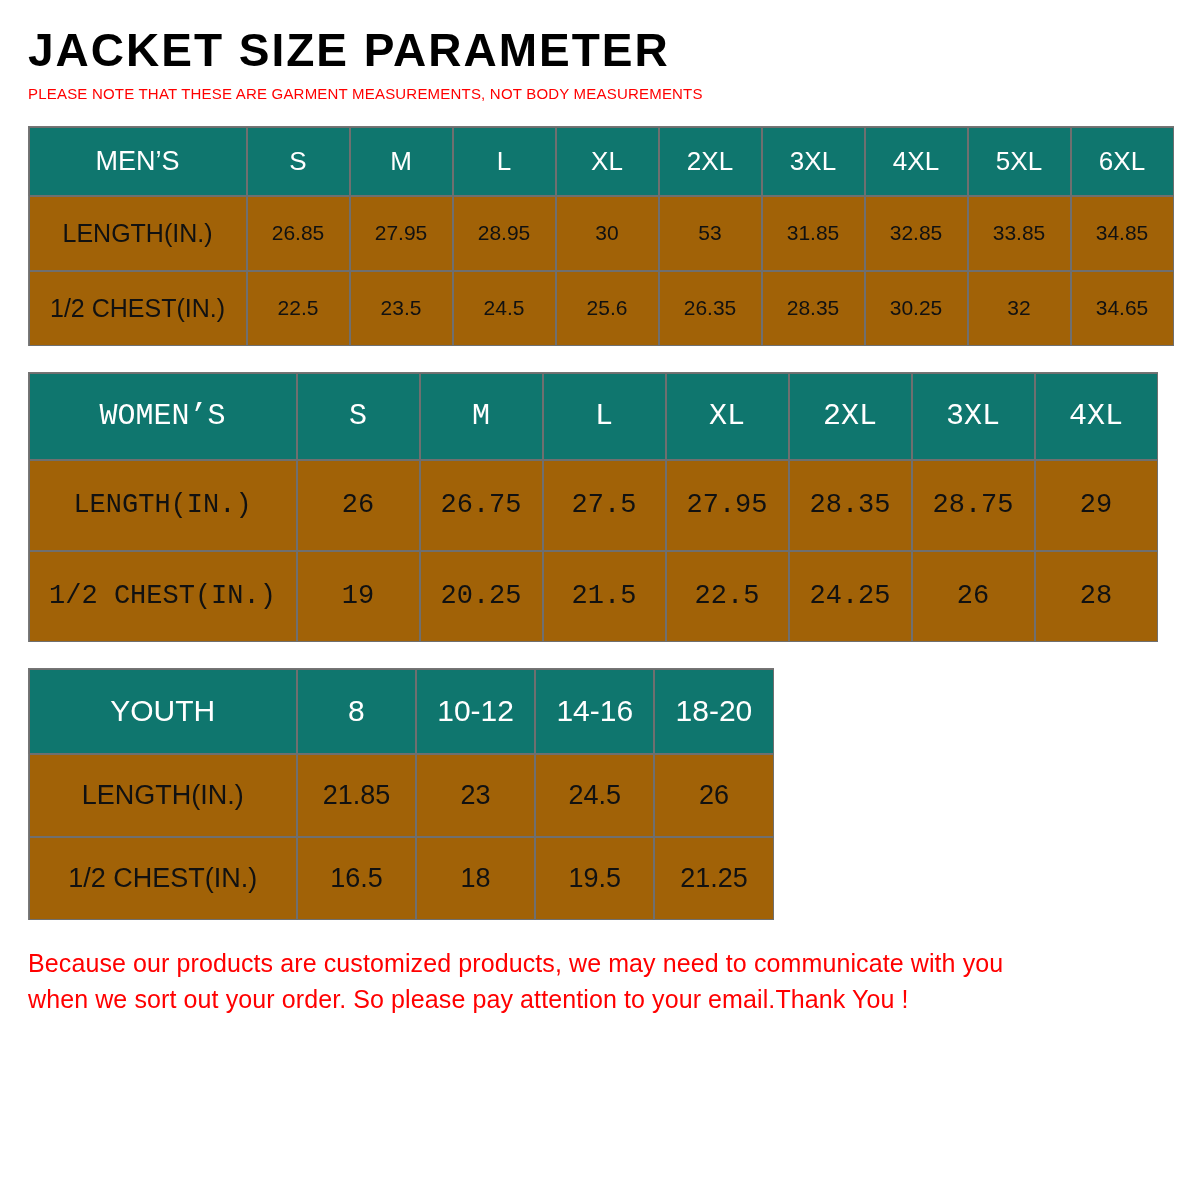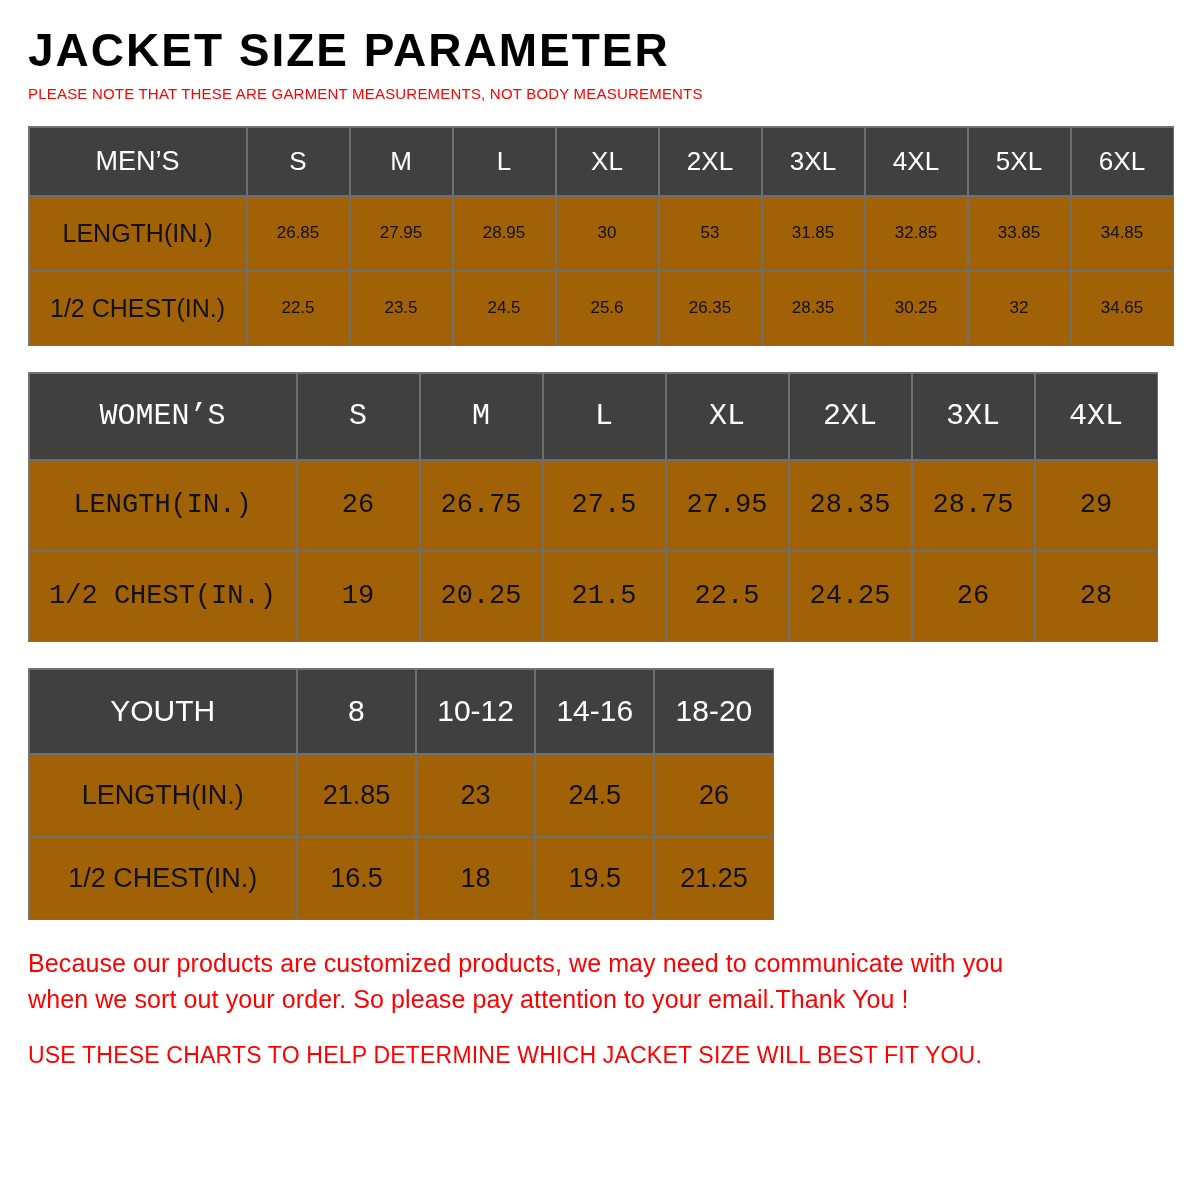--- a/index.html
+++ b/index.html
@@ -45,37 +45,37 @@
   table.size-table td,
   table.size-table th {
     border: 2px solid #ffffff;
     outline: 1px solid #6f6f6f;
     outline-offset: -1px;
     text-align: center;
     vertical-align: middle;
     font-weight: normal;
   }
   table.size-table thead td {
-    background: #404040;
+    background: #0f766e;
     color: #ffffff;
   }
   table.size-table tbody td {
     background: #a16207;
     color: #111111;
     border: 1px solid #7a7a7a;
   }
   table.size-table thead td {
     border: 1px solid #757575;
   }
 
   
   .t-men { width: 1146px; }
   .t-men thead td { height: 66px; font-size: 26px; }
   .t-men thead td.label-cell { font-size: 27px; }
-  .t-men tbody td { height: 72px; font-size: 17px; }
+  .t-men tbody td { height: 72px; font-size: 21px; }
   .t-men tbody td.label-cell { font-size: 25px; }
   .t-men col.c-label { width: 218px; }
   .t-men col.c-size { width: 103px; }
 
   
   .t-women { width: 1126px; font-family: Liberation Mono, monospace; }
   .t-women thead td { height: 84px; font-size: 30px; }
   .t-women tbody td { height: 88px; font-size: 27px; }
   .t-women col.c-label { width: 268px; }
   .t-women col.c-size { width: 123px; }
@@ -240,15 +240,14 @@
         <td class="label-cell">1/2 CHEST(IN.)</td>
         <td>16.5</td>
         <td>18</td>
         <td>19.5</td>
         <td>21.25</td>
       </tr>
     </tbody>
   </table>
 
   <p class="footer-note">Because our products are customized products, we may need to communicate with you when we sort out your order. So please pay attention to your email.Thank You !</p>
-  <p class="footer-note second">USE THESE CHARTS TO HELP DETERMINE WHICH JACKET SIZE WILL BEST FIT YOU.</p>
 
 </div>
 
 </body></html>

